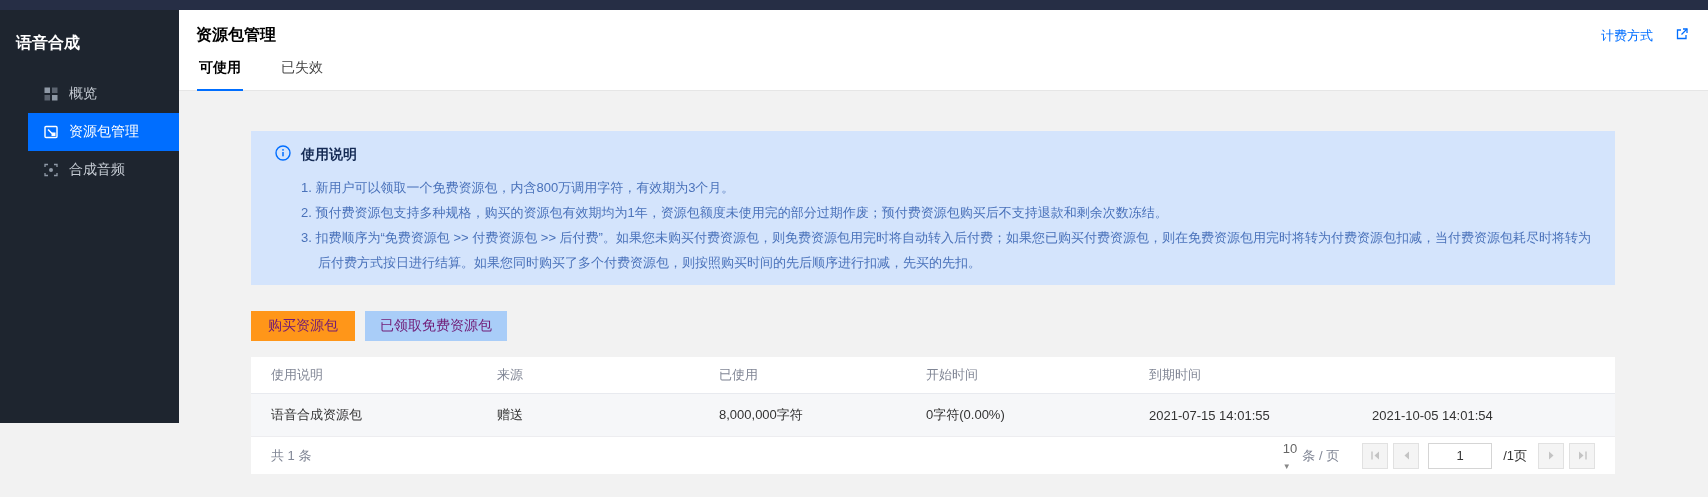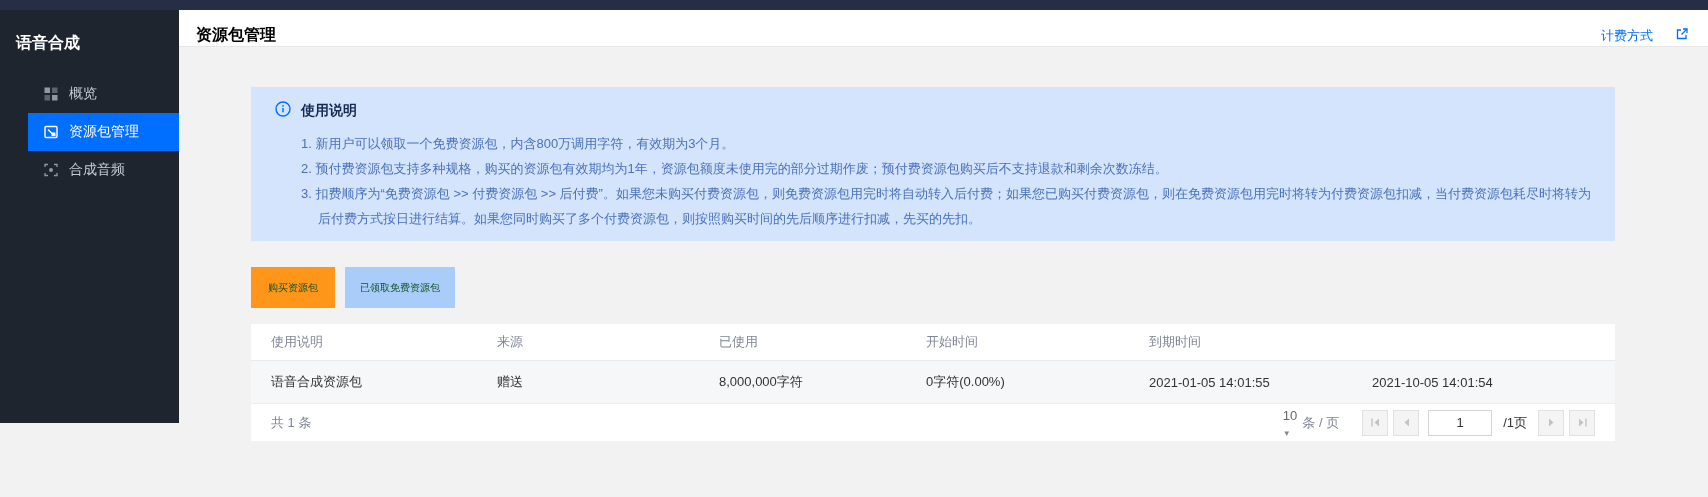--- a/index.html
+++ b/index.html
@@ -34,21 +34,21 @@
   .content { padding:40px 93px 0 72px; }
 
   .notice { background:#d4e4fc; padding:13px 24px 10px 24px; }
   .notice-head { display:flex; align-items:center; gap:10px; height:22px; }
   .notice-title { font-size:14px; font-weight:bold; color:#142a54; }
   .notice-body { padding-left:26px; margin-top:9px; }
   .notice-line { font-size:13px; line-height:25px; color:#4a72ba;
     text-indent:-17px; padding-left:17px; }
 
   .actions { margin-top:26px; display:flex; gap:10px; }
-  .btn { height:41px; border:none; font-size:10px; color:#14532d; padding:0 17px;
+  .btn { height:30px; border:none; font-size:14px; color:#701a75; padding:0 17px;
     cursor:pointer; font-family:inherit; }
   .btn-buy { background:#ff9619; }
   .btn-claimed { background:#a9cdf8; cursor:not-allowed; padding:0 15px; }
 
   
   .card { margin-top:16px; background:#ffffff; }
   .tgrid { display:grid; grid-template-columns:226px 222px 207px 223px 223px 1fr;
     align-items:center; padding:0 20px; }
   .thead { height:37px; border-bottom:1px solid #e8eaef; }
   .th { font-size:13px; color:#808695; }
@@ -119,20 +119,24 @@
         <span>计费方式</span>
         <span>
           <svg width="12" height="12" viewBox="0 0 12 12" fill="none" stroke="#006eff" stroke-width="1.3">
             <path d="M5 2 H1.5 V10.5 H10 V7"></path>
             <path d="M7 1 H11 V5"></path>
             <path d="M11 1 L5.5 6.5"></path>
           </svg>
         </span>
       </a>
     </div>
+    <div class="tabs">
+      <div class="tab active">可使用</div>
+      <div class="tab">已失效</div>
+    </div>
   </div>
 
   <div class="content">
     <div class="notice">
       <div class="notice-head">
         <span>
           <svg width="16" height="16" viewBox="0 0 16 16" fill="none">
             <circle cx="8" cy="8" r="7" stroke="#006eff" stroke-width="1.4"></circle>
             <rect x="7.25" y="7" width="1.5" height="4.3" fill="#006eff"></rect>
             <rect x="7.25" y="4.1" width="1.5" height="1.6" fill="#006eff"></rect>
@@ -158,21 +162,21 @@
         <div class="th">来源</div>
         <div class="th">已使用</div>
         <div class="th">开始时间</div>
         <div class="th">到期时间</div>
       </div>
       <div class="tgrid trow">
         <div class="td">语音合成资源包</div>
         <div class="td">赠送</div>
         <div class="td">8,000,000字符</div>
         <div class="td">0字符(0.00%)</div>
-        <div class="td">2021-01-05 14:01:55</div>
+        <div class="td">2021-07-15 14:01:55</div>
         <div class="td">2021-10-05 14:01:54</div>
       </div>
       <div class="tfoot">
         <span class="total-text">共 1 条</span>
         <div class="pager">
           <span class="page-size">
             <span>10</span>
             <span class="caret">▼</span>
           </span>
           <span class="per-page">条 / 页</span>

